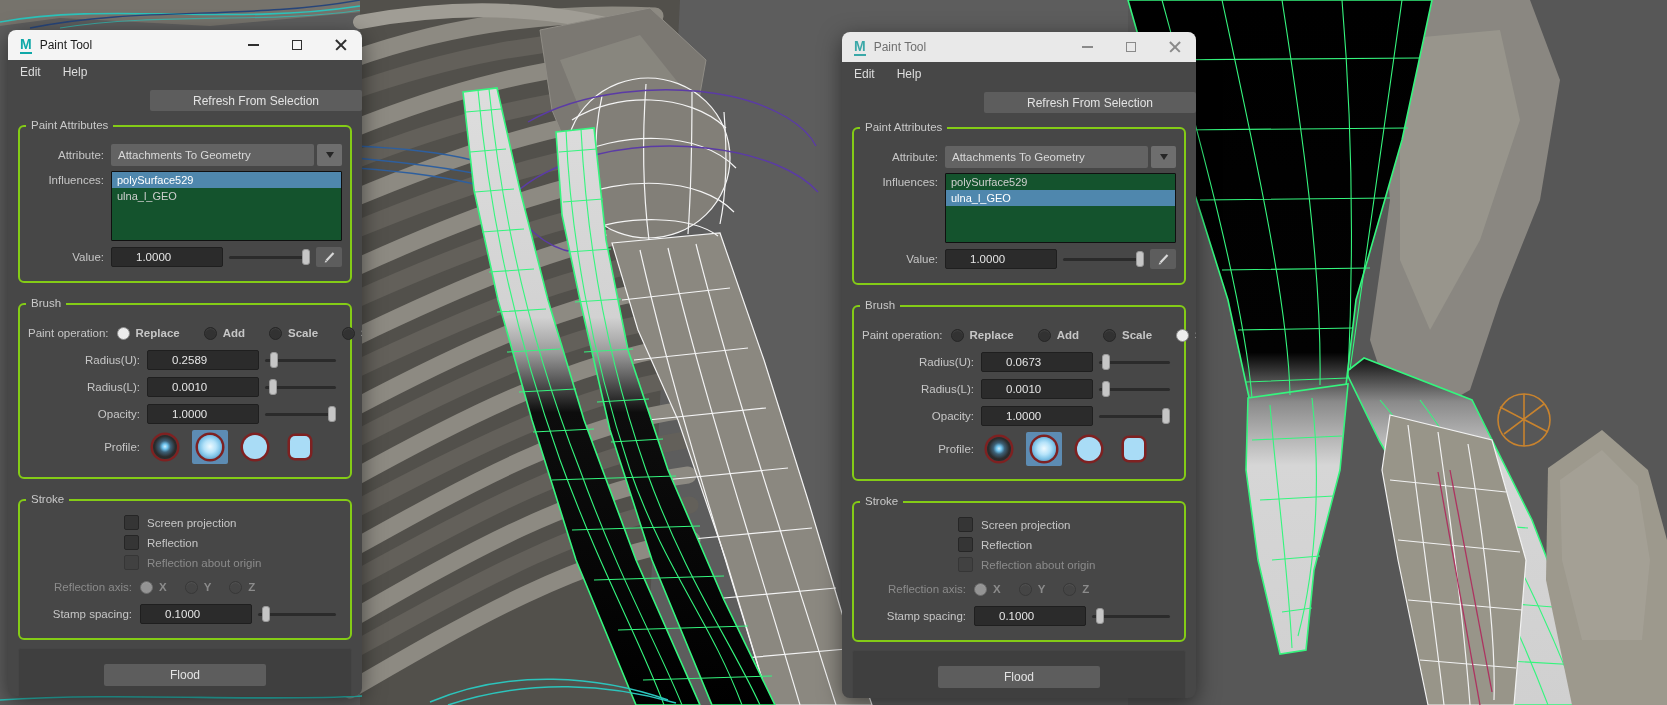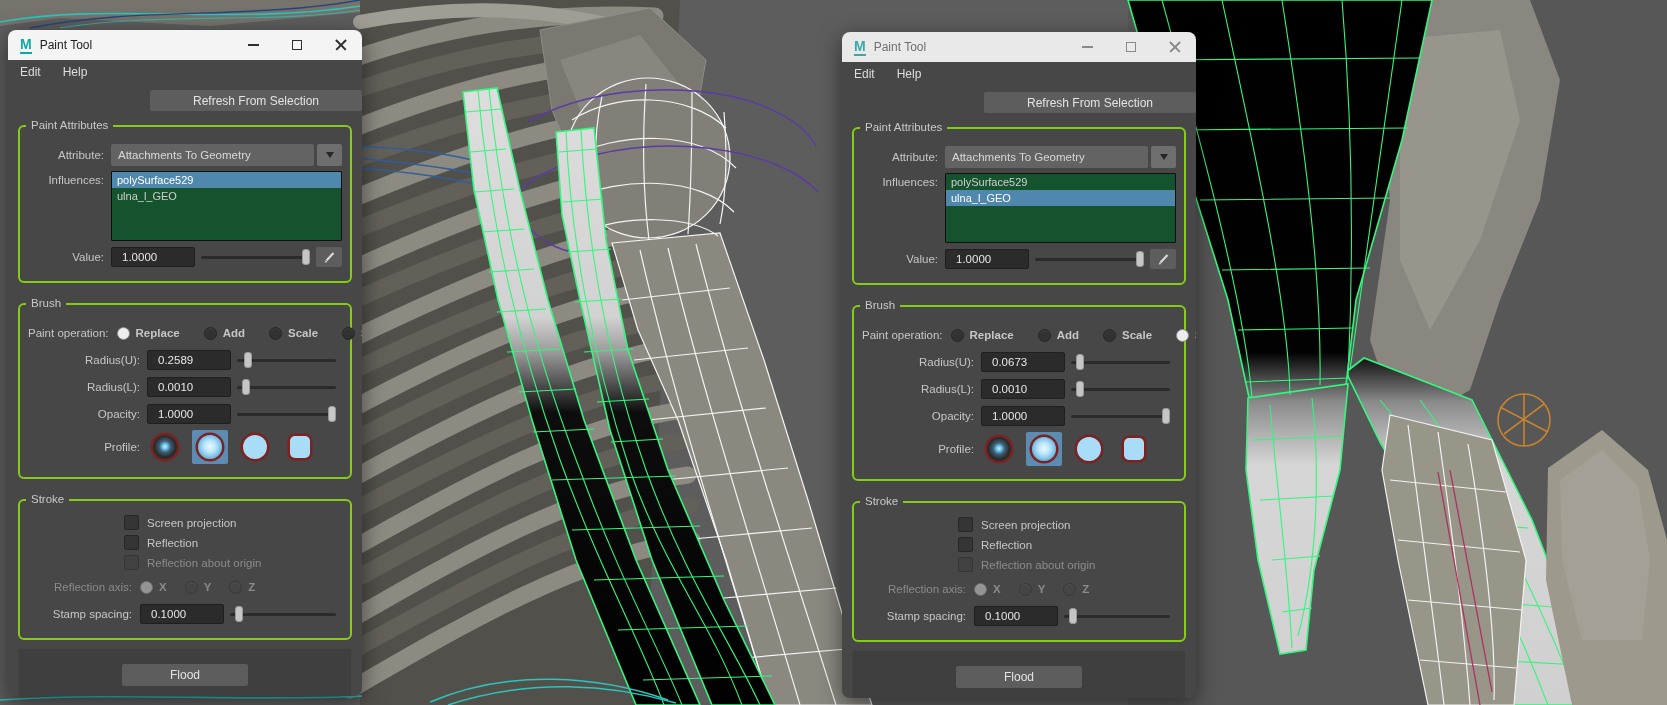--- a/index.html
+++ b/index.html
@@ -48,21 +48,21 @@
   .menubar{height:24px;display:flex;align-items:center;padding:0 12px;gap:22px;background:#474747;}
   .menu-item{color:#dedede;font-size:12px;}
 
   .dlg-body{display:flex;flex-direction:column;height:612px;}
   .refresh-row{display:flex;justify-content:flex-end;padding:6px 0 2px;}
   .mbtn{
     background:#5d5d5d;border:none;border-radius:2px;color:#e3e3e3;
     font-size:12px;font-family:inherit;height:21px;cursor:default;
   }
   .mbtn.refresh{width:212px;}
-  .mbtn.flood{width:126px;height:22px;}
+  .mbtn.flood{width:162px;height:22px;}
 
   .group{position:relative;border:2px solid #84cc16;border-radius:6px;margin:12px 10px 8px;padding:12px 8px 8px;}
   .group-label{
     position:absolute;top:-8px;left:6px;background:#474747;padding:0 5px;
     font-size:11.5px;color:#c9c9c9;
   }
   .row{display:flex;align-items:center;margin:5px 0;min-height:22px;}
   .row.top{align-items:flex-start;}
   .lbl{color:#c6c6c6;white-space:nowrap;}
   .lbl.w1{width:76px;text-align:right;margin-right:7px;flex:none;}
@@ -81,21 +81,21 @@
 
   .influences{
     flex:1;height:68px;background:#14532d;border:1px solid #101010;border-radius:1px;
     overflow:hidden;font-size:11px;
   }
   .influence-item{padding:1px 5px;color:#cfcfcf;line-height:14px;}
   .influence-item.selected{background:#4f87ad;color:#fff;}
 
   .num{
     width:62px;height:18px;background:#2b2b2b;border:1px solid #1f1f1f;border-radius:2px;
-    color:#e6e6e6;font-size:11.5px;font-family:inherit;padding:0 10px;flex:none;
+    color:#e6e6e6;font-size:11.5px;font-family:inherit;padding:0 24px;flex:none;
   }
   .slider{position:relative;flex:1;height:18px;margin:0 6px;min-width:60px;}
   .slider .track{position:absolute;left:0;right:0;top:50%;height:3px;margin-top:-1.5px;background:#2b2b2b;border-radius:2px;}
   .slider .handle{
     position:absolute;top:50%;transform:translateY(-50%);width:8px;height:16px;
     background:#c6c6c6;border:1px solid #989898;border-radius:3px;box-sizing:border-box;
   }
   .pencil-btn{
     width:26px;height:20px;background:#5d5d5d;border:none;border-radius:2px;flex:none;
     display:flex;align-items:center;justify-content:center;cursor:default;

